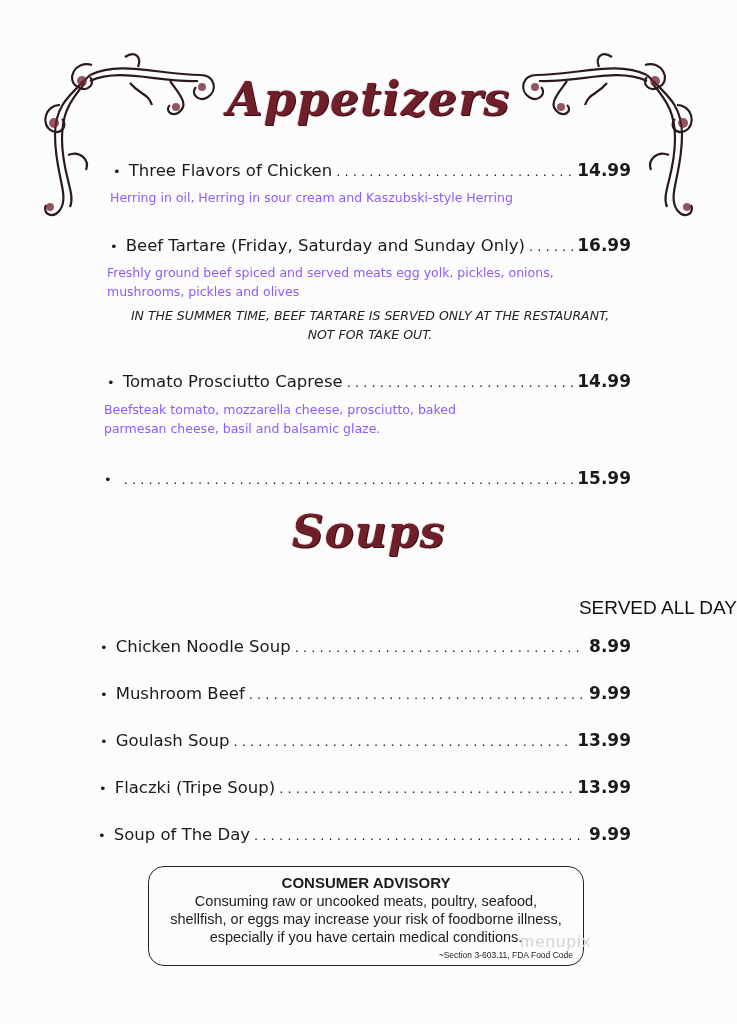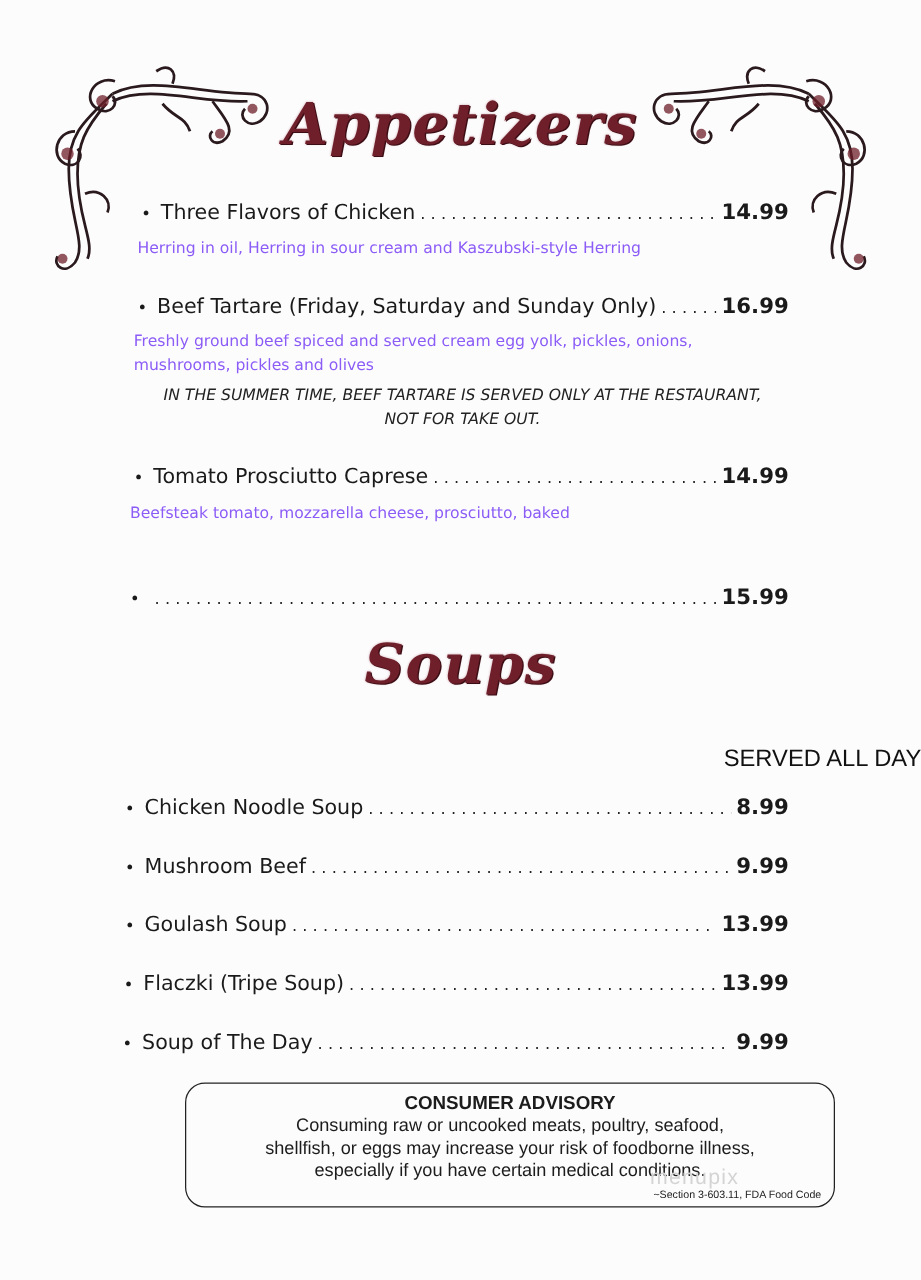--- a/index.html
+++ b/index.html
@@ -40,21 +40,21 @@
   .item .dots::before { content: ". . . . . . . . . . . . . . . . . . . . . . . . . . . . . . . . . . . . . . . . . . . . . . . . . . . . . . . . . . . . . . . . . . . . . . . . . . . . . . . . . . . . . . ."; letter-spacing: 0; }
   .item .price { font-weight: bold; font-size: 17px; white-space: nowrap; }
   .desc {
     position: absolute; font-size: 12.5px; line-height: 19px; color: #8b5cf6;
   }
   .notice {
     position: absolute; left: 100px; width: 540px; text-align: center;
     font-size: 12.5px; line-height: 19px; color: #222; font-style: italic;
   }
   .advisory {
-    position: absolute; left: 148px; top: 866px; width: 520px; height: 100px;
+    position: absolute; left: 148px; top: 866px; width: 436px; height: 100px;
     border: 1.5px solid #222; border-radius: 16px;
     font-family: "Liberation Sans", sans-serif; text-align: center;
     box-sizing: border-box; padding-top: 7px;
   }
   .advisory .title { font-weight: bold; font-size: 15px; line-height: 18px; }
   .advisory .body { font-size: 14.5px; line-height: 18px; }
   .advisory .cite {
     position: absolute; right: 10px; bottom: 5px; font-size: 8.5px;
   }
   .watermark {
@@ -122,36 +122,37 @@
   </div>
   <div class="desc" style="left:110px; top:188px;">Herring in oil, Herring in sour cream and Kaszubski-style Herring</div>
 
   <div class="item" style="left:110px; top:235px; width:521px;">
     <span class="bullet">•</span>
     <span class="name">Beef Tartare (Friday, Saturday and Sunday Only)</span>
     <span class="dots"></span>
     <span class="price">16.99</span>
   </div>
   <div class="desc" style="left:107px; top:263px;">
-    <div>Freshly ground beef spiced and served cream egg yolk, pickles, onions,</div>
+    <div>Freshly ground beef spiced and served meats egg yolk, pickles, onions,</div>
     <div>mushrooms, pickles and olives</div>
   </div>
   <div class="notice" style="top:306px;">
     <div>IN THE SUMMER TIME, BEEF TARTARE IS SERVED ONLY AT THE RESTAURANT,</div>
     <div>NOT FOR TAKE OUT.</div>
   </div>
 
   <div class="item" style="left:107px; top:371px; width:524px;">
     <span class="bullet">•</span>
     <span class="name">Tomato Prosciutto Caprese</span>
     <span class="dots"></span>
     <span class="price">14.99</span>
   </div>
   <div class="desc" style="left:104px; top:400px;">
     <div>Beefsteak tomato, mozzarella cheese, prosciutto, baked</div>
+    <div>parmesan cheese, basil and balsamic glaze.</div>
   </div>
 
   <div class="item" style="left:104px; top:468px; width:527px;">
     <span class="bullet">•</span>
     <span class="dots"></span>
     <span class="price">15.99</span>
   </div>
 
   <div class="heading soups">Soups</div>
   <div class="subheading">SERVED ALL DAY</div>

